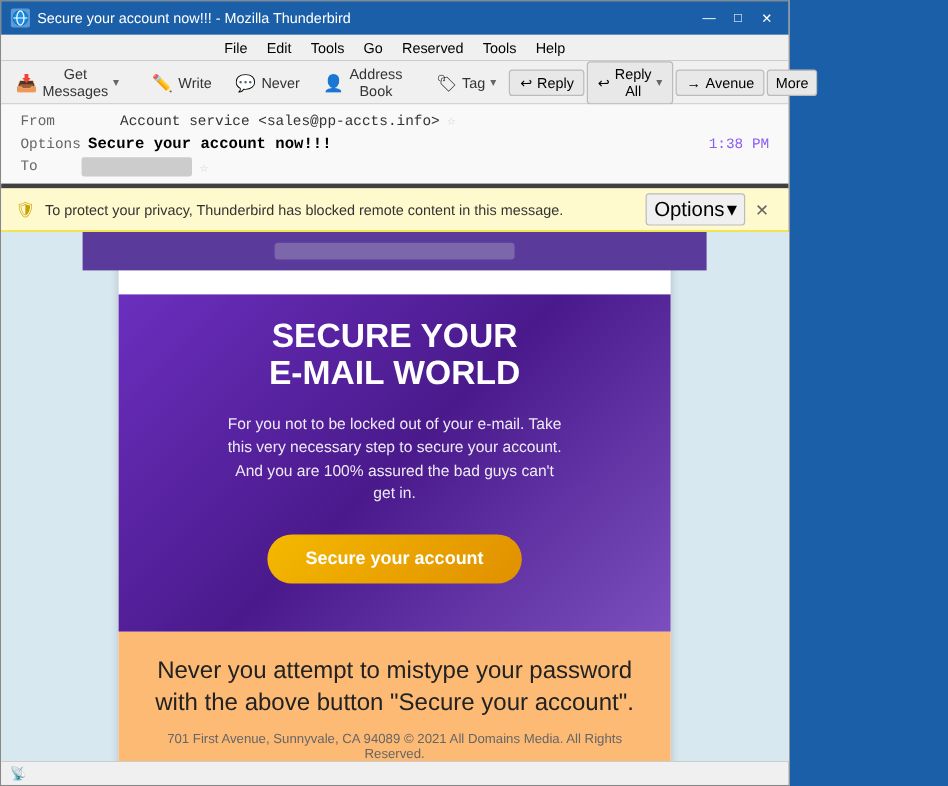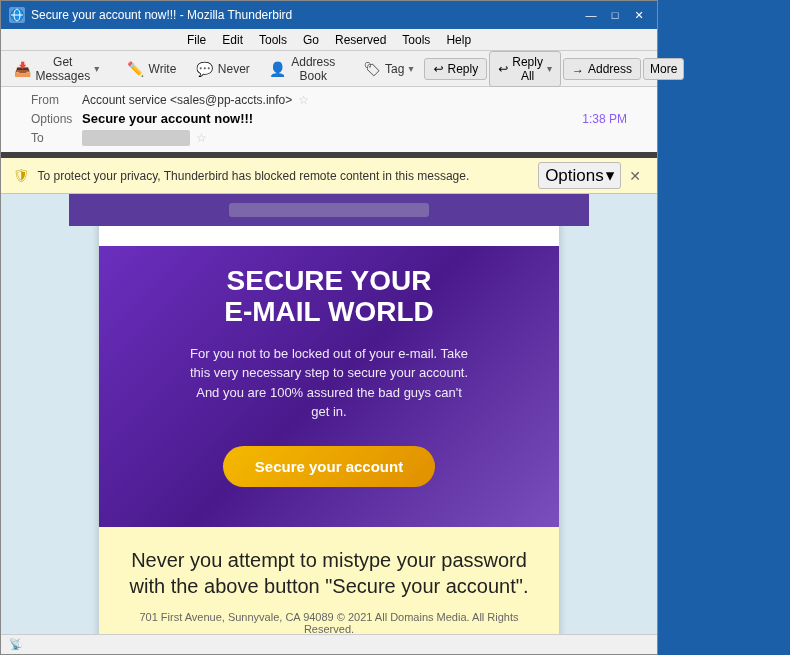--- a/index.html
+++ b/index.html
@@ -135,39 +135,41 @@
       cursor: pointer;
       gap: 4px;
     }
     .action-btn.more {
       padding: 3px 6px;
     }
 
     
     .email-header {
       background: #f9f9f9;
-      border-bottom: 6px solid #404040;
-      padding: 4px 30px;
-      flex-shrink: 0;
+      border-bottom: 4px solid #404040;
+      padding: 4px 16px;
+      flex-shrink: 0;
+      font-family: Liberation Mono, monospace;
     }
     .email-row {
       display: flex;
       align-items: center;
       font-size: 12px;
       padding: 2px 0;
       gap: 6px;
     }
     .email-label {
       color: #666;
       min-width: 45px;
       font-size: 12px;
     }
     .email-value {
       color: #333;
       font-size: 12px;
+      margin-left: 32px;
     }
     .email-subject {
       font-weight: bold;
       color: #000;
       font-size: 13px;
     }
     .email-time {
       margin-left: auto;
       color: #8b5cf6;
       font-size: 12px;
@@ -309,21 +311,21 @@
       border: none;
       border-radius: 25px;
       padding: 12px 32px;
       font-size: 15px;
       font-weight: bold;
       cursor: pointer;
       text-align: center;
     }
 
     .card-footer {
-      background: #fef9c3;
+      background: #fdba74;
       padding: 20px 30px;
       text-align: center;
     }
 
     .footer-main-text {
       font-size: 20px;
       color: #222;
       line-height: 1.3;
       margin-bottom: 12px;
     }
@@ -411,21 +413,21 @@
         <span>↩</span>
         <span>Reply</span>
       </button>
       <button class="action-btn">
         <span>↩</span>
         <span>Reply All</span>
         <span class="toolbar-dropdown">▾</span>
       </button>
       <button class="action-btn">
         <span>→</span>
-        <span>Address</span>
+        <span>Avenue</span>
       </button>
       <button class="action-btn more">
         <span>More</span>
       </button>
     </div>
   </div>
 
   <div class="email-header">
     <div class="email-row">
       <span class="email-label">From</span>

